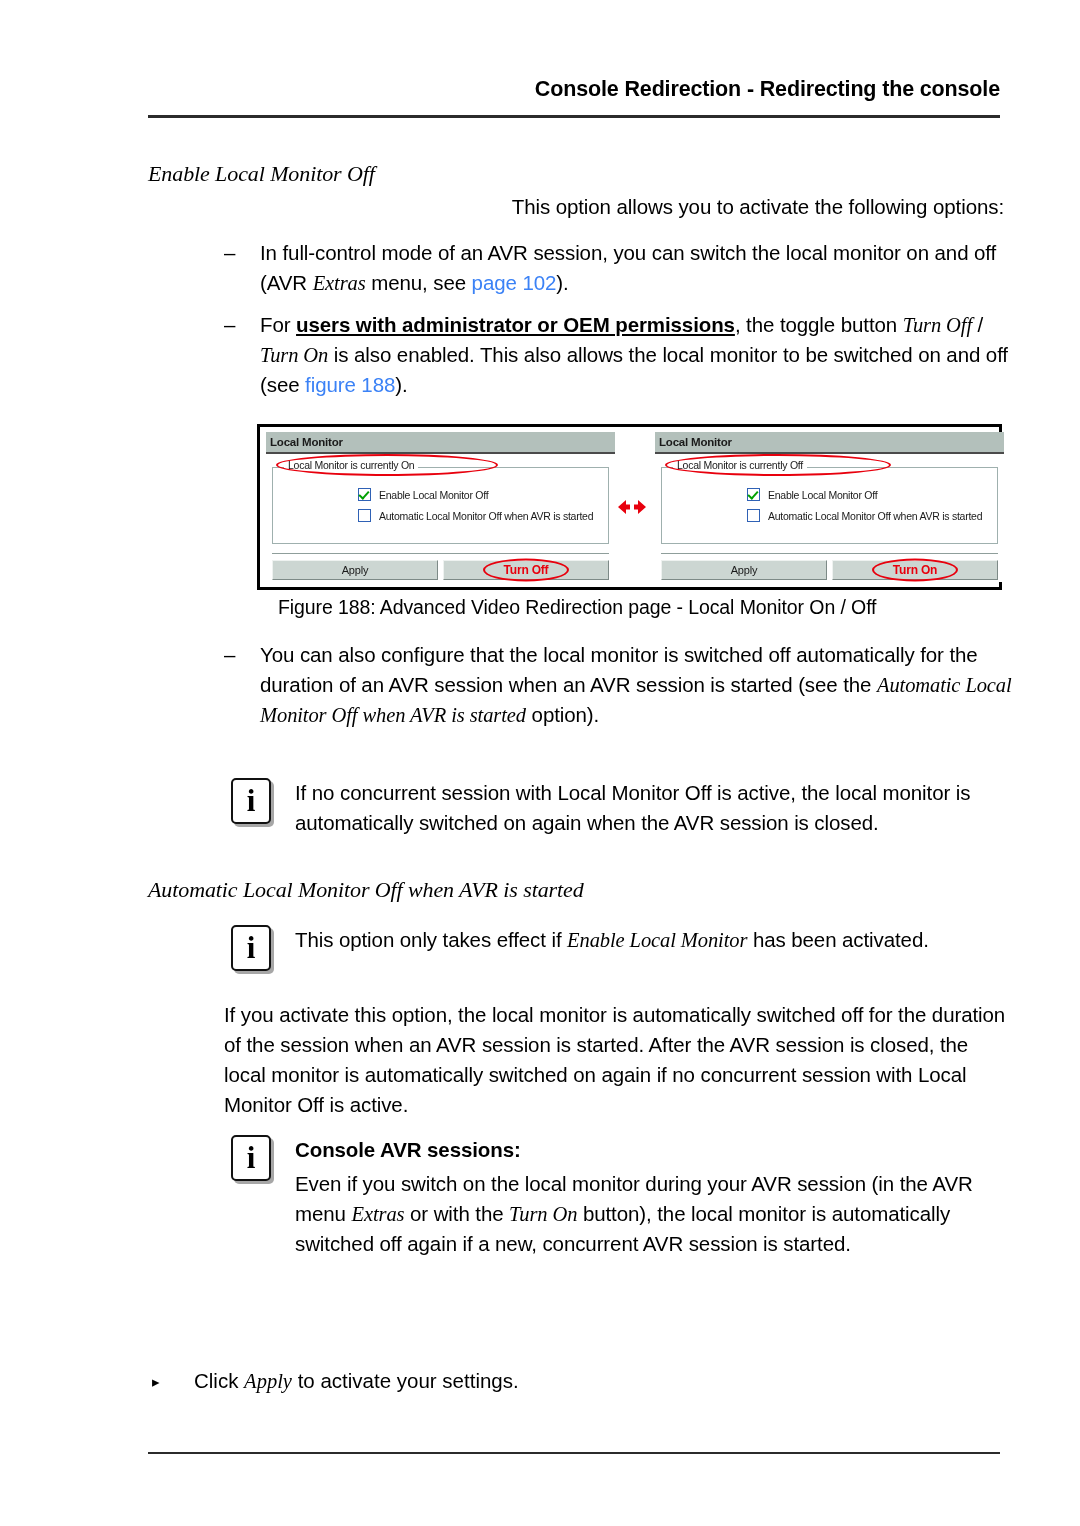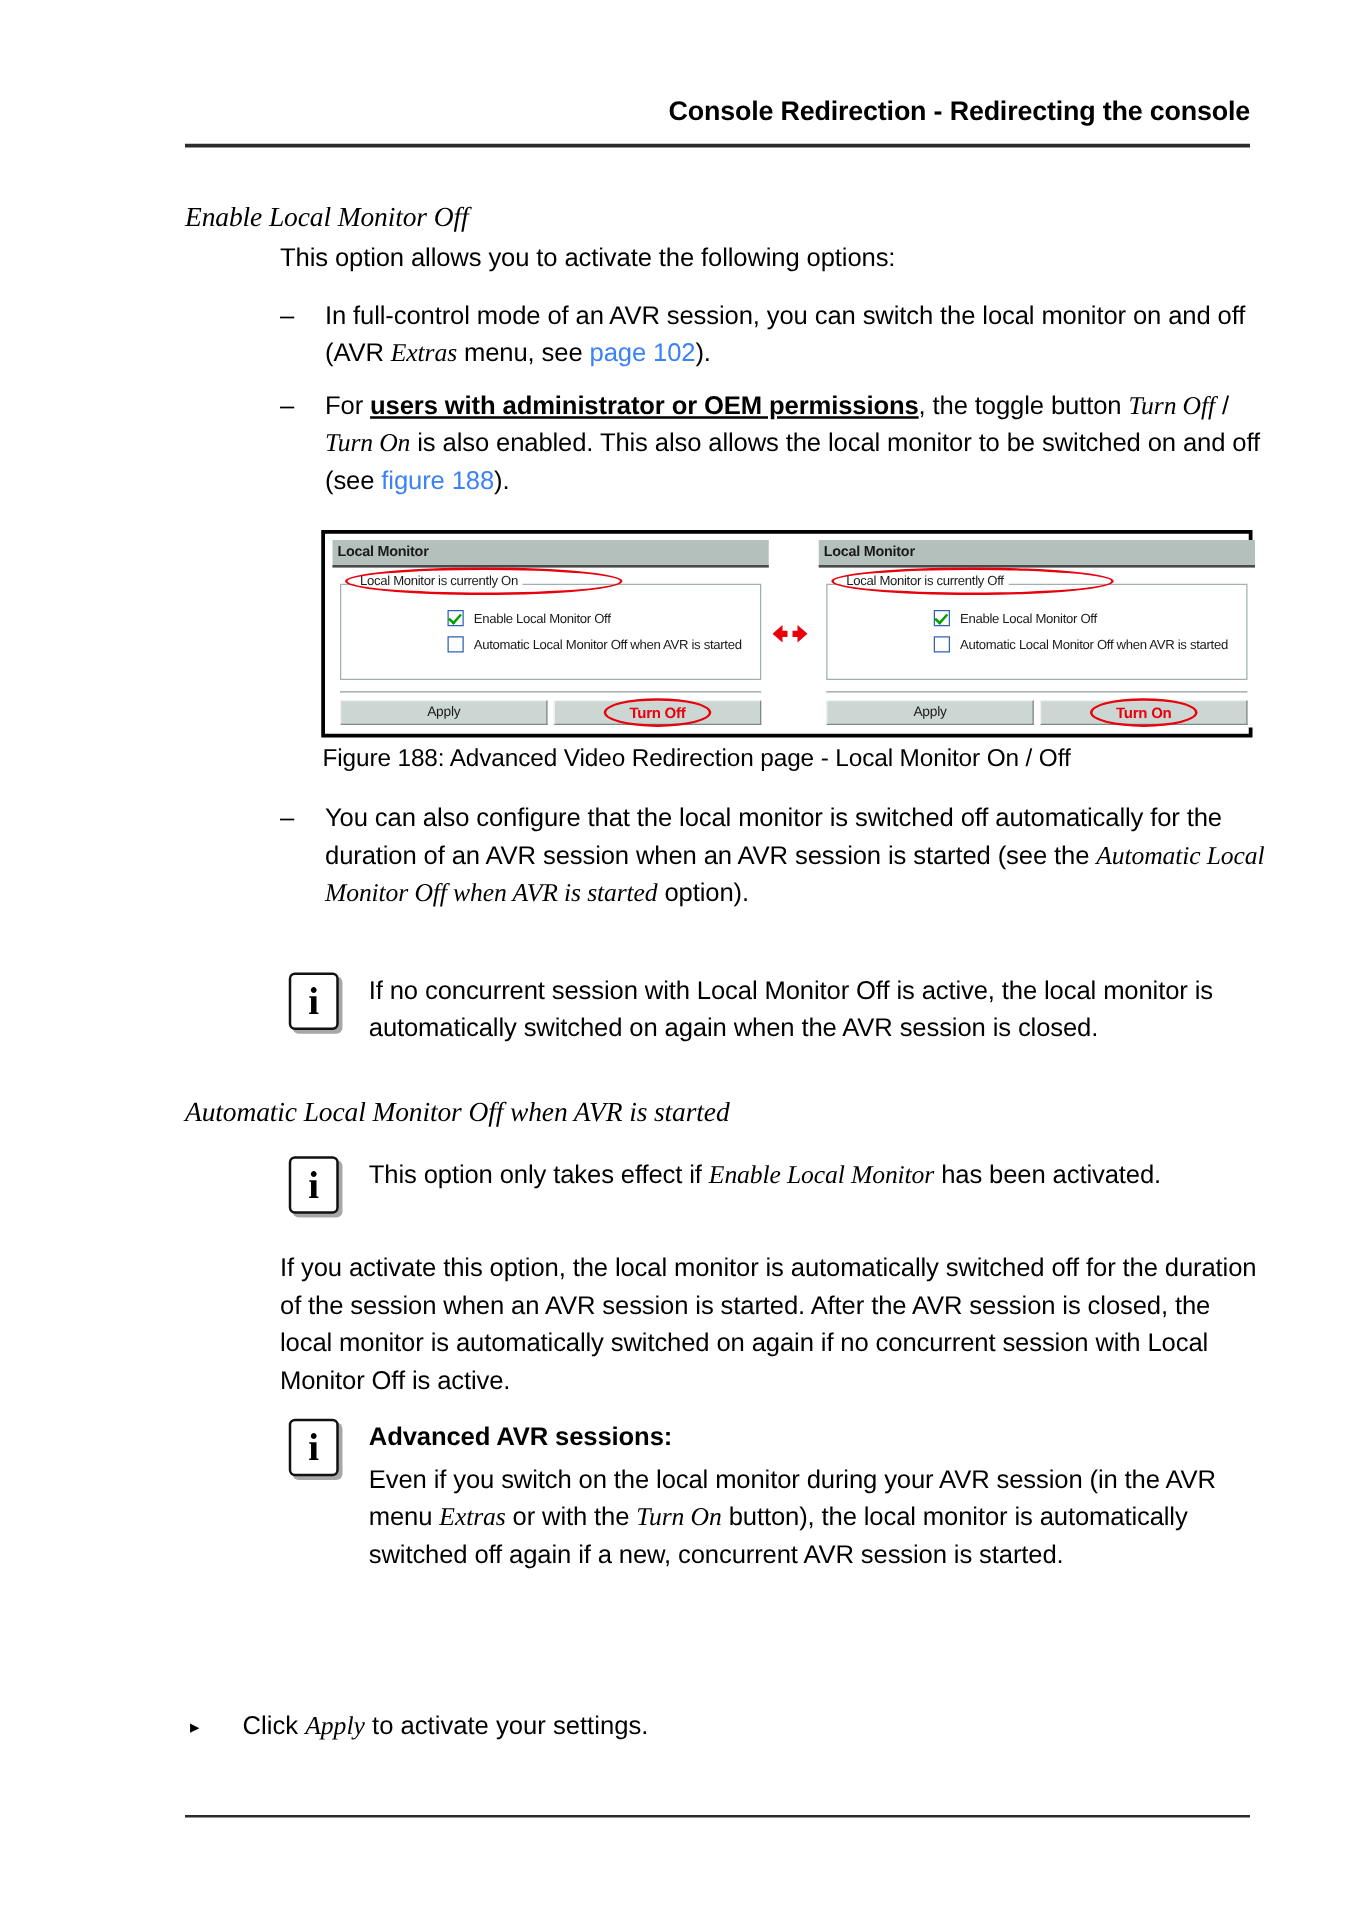--- a/index.html
+++ b/index.html
@@ -324,40 +324,40 @@
     flex: 0 0 auto;
     width: 30px;
     display: flex;
     align-items: center;
     justify-content: center;
     margin-left: 2px;
   }
 
   .fig-caption {
     position: absolute;
-    left: 258px;
+    left: 278px;
     top: 593px;
     font-size: 19.5px;
     line-height: 28px;
     letter-spacing: -0.1px;
   }
 </style>
 </head>
 <body>
 
 <div class="page">
 
   <div class="header-row">
     <div class="header-title">Console Redirection - Redirecting the console</div>
   </div>
   <div class="header-rule"></div>
 
   <div class="blk run-head" style="left:148px; top:160px; width:860px;">Enable Local Monitor Off</div>
 
-  <div class="blk" style="left:224px; top:192px; width:780px;">This option allows you to activate the following options:</div>
+  <div class="blk" style="left:224px; top:192px; width:780px;text-align:right;">This option allows you to activate the following options:</div>
 
   <div class="dash-item" style="left:224px; top:238px; width:780px;">
     <span class="dash-mark">–</span>
     <span class="dash-body"><span>In full-control mode of an AVR session, you can switch the local monitor on and off (AVR </span><span class="it">Extras</span><span> menu, see </span><span class="lnk">page 102</span><span>).</span></span>
   </div>
 
   <div class="dash-item" style="left:224px; top:310px; width:785px;">
     <span class="dash-mark">–</span>
     <span class="dash-body"><span>For </span><span class="bold">users with administrator or OEM permissions</span><span>, the toggle button </span><span class="it">Turn Off</span><span> / </span><span class="it">Turn On</span><span> is also enabled. This also allows the local monitor to be switched on and off (see </span><span class="lnk">figure 188</span><span>).</span></span>
   </div>
@@ -456,21 +456,21 @@
   </div>
 
   <div class="blk" style="left:224px; top:1000px; width:784px;">If you activate this option, the local monitor is automatically switched off for the duration of the session when an AVR session is started. After the AVR session is closed, the local monitor is automatically switched on again if no concurrent session with Local Monitor Off is active.</div>
 
   <div class="note" style="left:231px; top:1135px; width:775px;">
     <span class="note-icon">
       <span class="ibox"></span>
       <span class="iglyph">i</span>
     </span>
     <span class="note-body">
-      <span class="note-title" style="display:block;">Advanced AVR sessions:</span>
+      <span class="note-title" style="display:block;">Console AVR sessions:</span>
       <span style="display:block;"><span>Even if you switch on the local monitor during your AVR session (in the AVR menu </span><span class="it">Extras</span><span> or with the </span><span class="it">Turn On</span><span> button), the local monitor is automatically switched off again if a new, concurrent AVR session is started.</span></span>
     </span>
   </div>
 
   <div class="arrow-item" style="left:152px; top:1366px; width:800px;">
     <span class="arrow-mark">▸</span>
     <span class="dash-body"><span>Click </span><span class="it">Apply</span><span> to activate your settings.</span></span>
   </div>
 
   <div class="footer-rule"></div>

